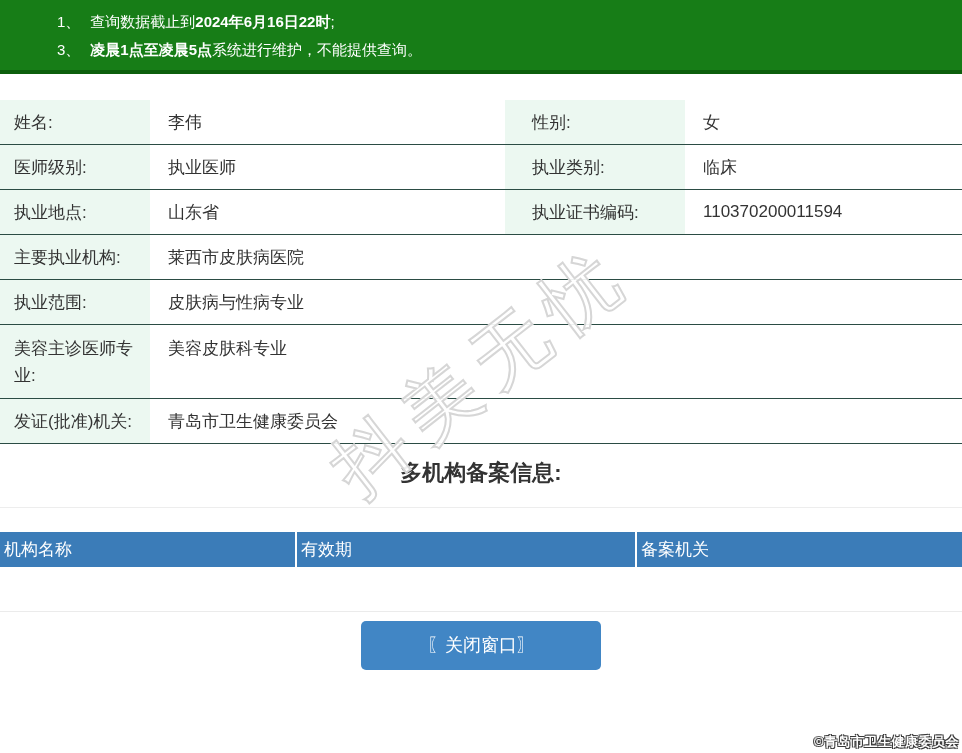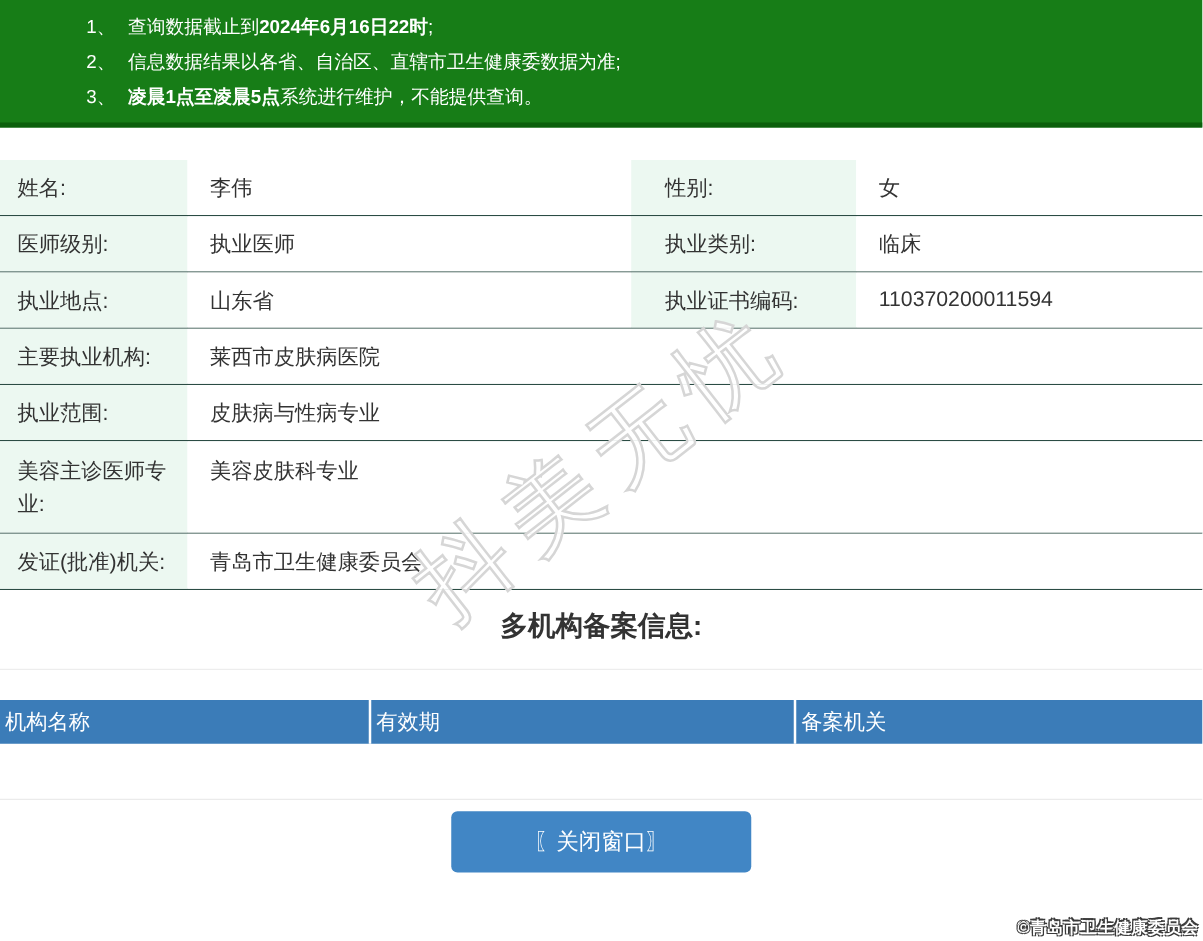--- a/index.html
+++ b/index.html
@@ -13,21 +13,21 @@
   }
 
   
   .notice {
     background: #177d17;
     border-bottom: 4px solid #0c5f0c;
     color: #fff;
     padding: 8px 20px 6px 57px;
     font-size: 15px;
   }
-  .notice-line { line-height: 28px; white-space: nowrap; margin-left: 12px; }
+  .notice-line { line-height: 28px; white-space: nowrap; }
   .notice-line .num { margin-right: 10px; }
   .notice-line .b { font-weight: bold; }
 
   
   .info-table { margin-top: 26px; }
   .irow {
     display: grid;
     grid-template-columns: 150px 355px 180px 1fr;
     min-height: 45px;
     border-bottom: 1px solid #2b4c44;
@@ -113,23 +113,20 @@
   }
 </style>
 </head>
 <body>
 
 <div class="notice">
   <div class="notice-line">
     <span class="num">1、</span><span>查询数据截止到</span><span class="b">2024年6月16日22时</span><span>;</span>
   </div>
   <div class="notice-line">
-    <span class="num">2、</span><span>信息数据结果以各省、自治区、直辖市卫生健康委数据为准;</span>
-  </div>
-  <div class="notice-line">
     <span class="num">3、</span><span class="b">凌晨1点至凌晨5点</span><span>系统进行维护，不能提供查询。</span>
   </div>
 </div>
 
 <div class="info-table">
 
   <div class="irow">
     <div class="cell lbl">姓名:</div>
     <div class="cell val">李伟</div>
     <div class="cell lbl2">性别:</div>

